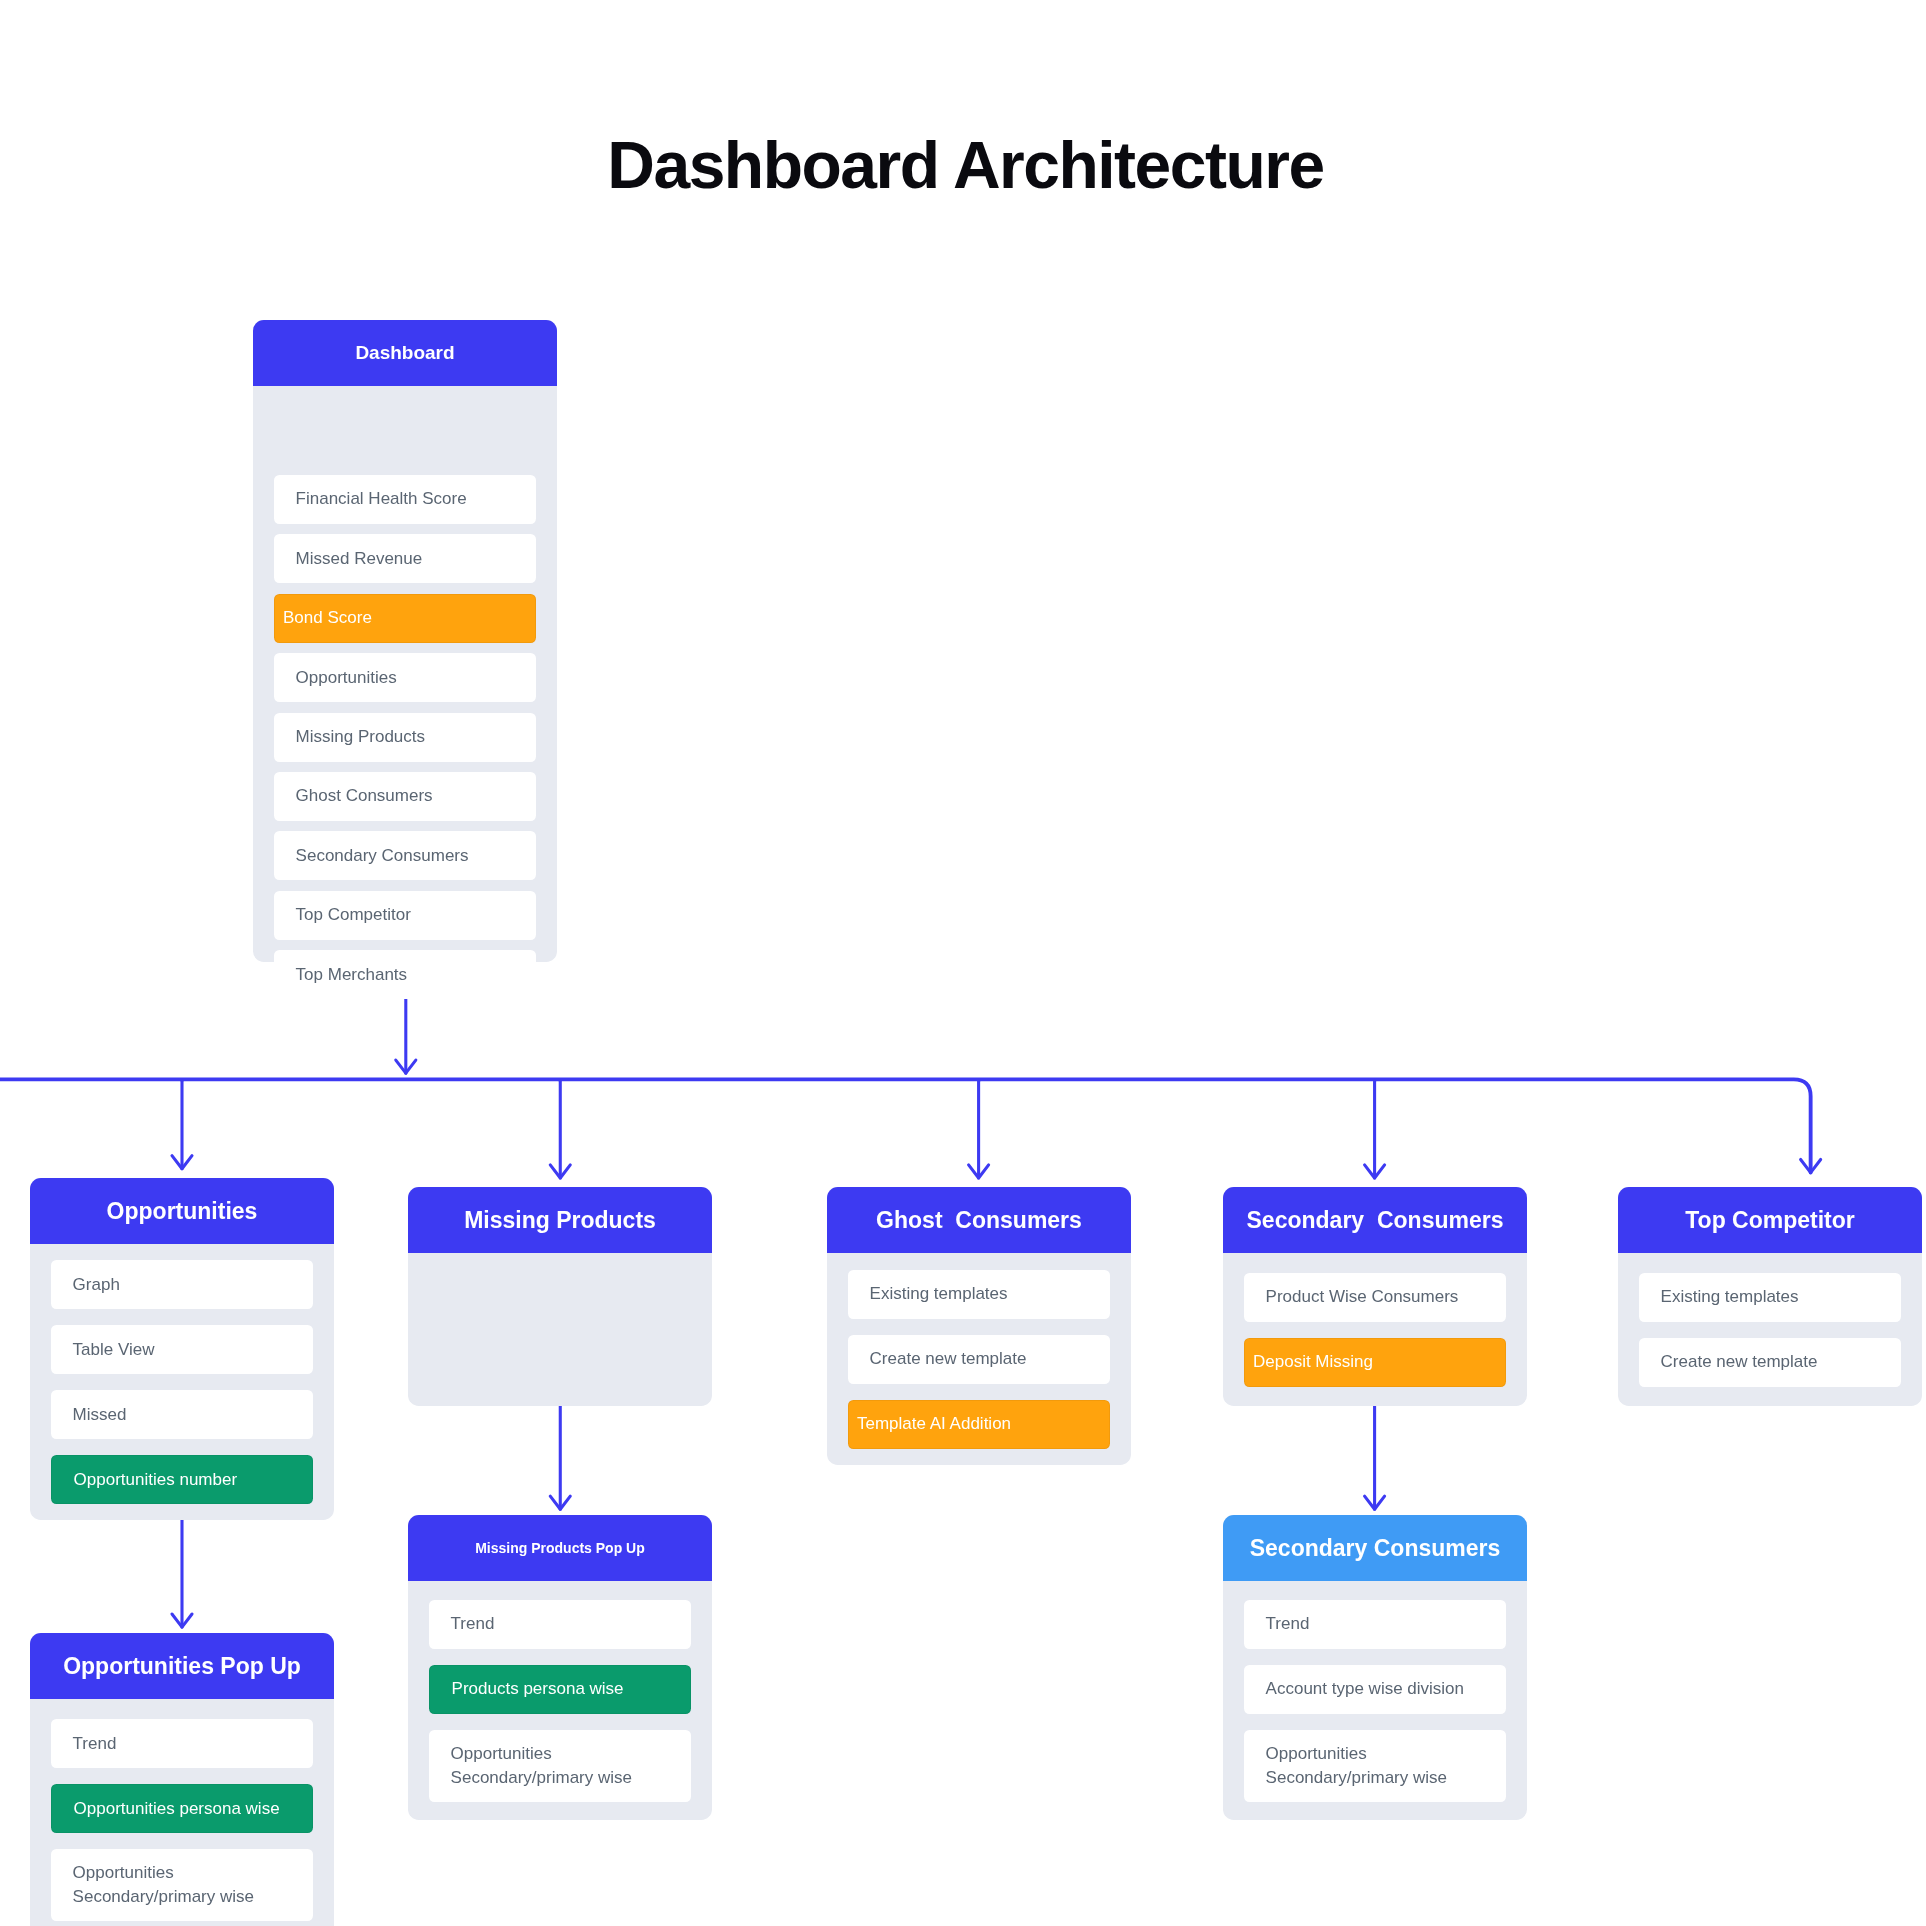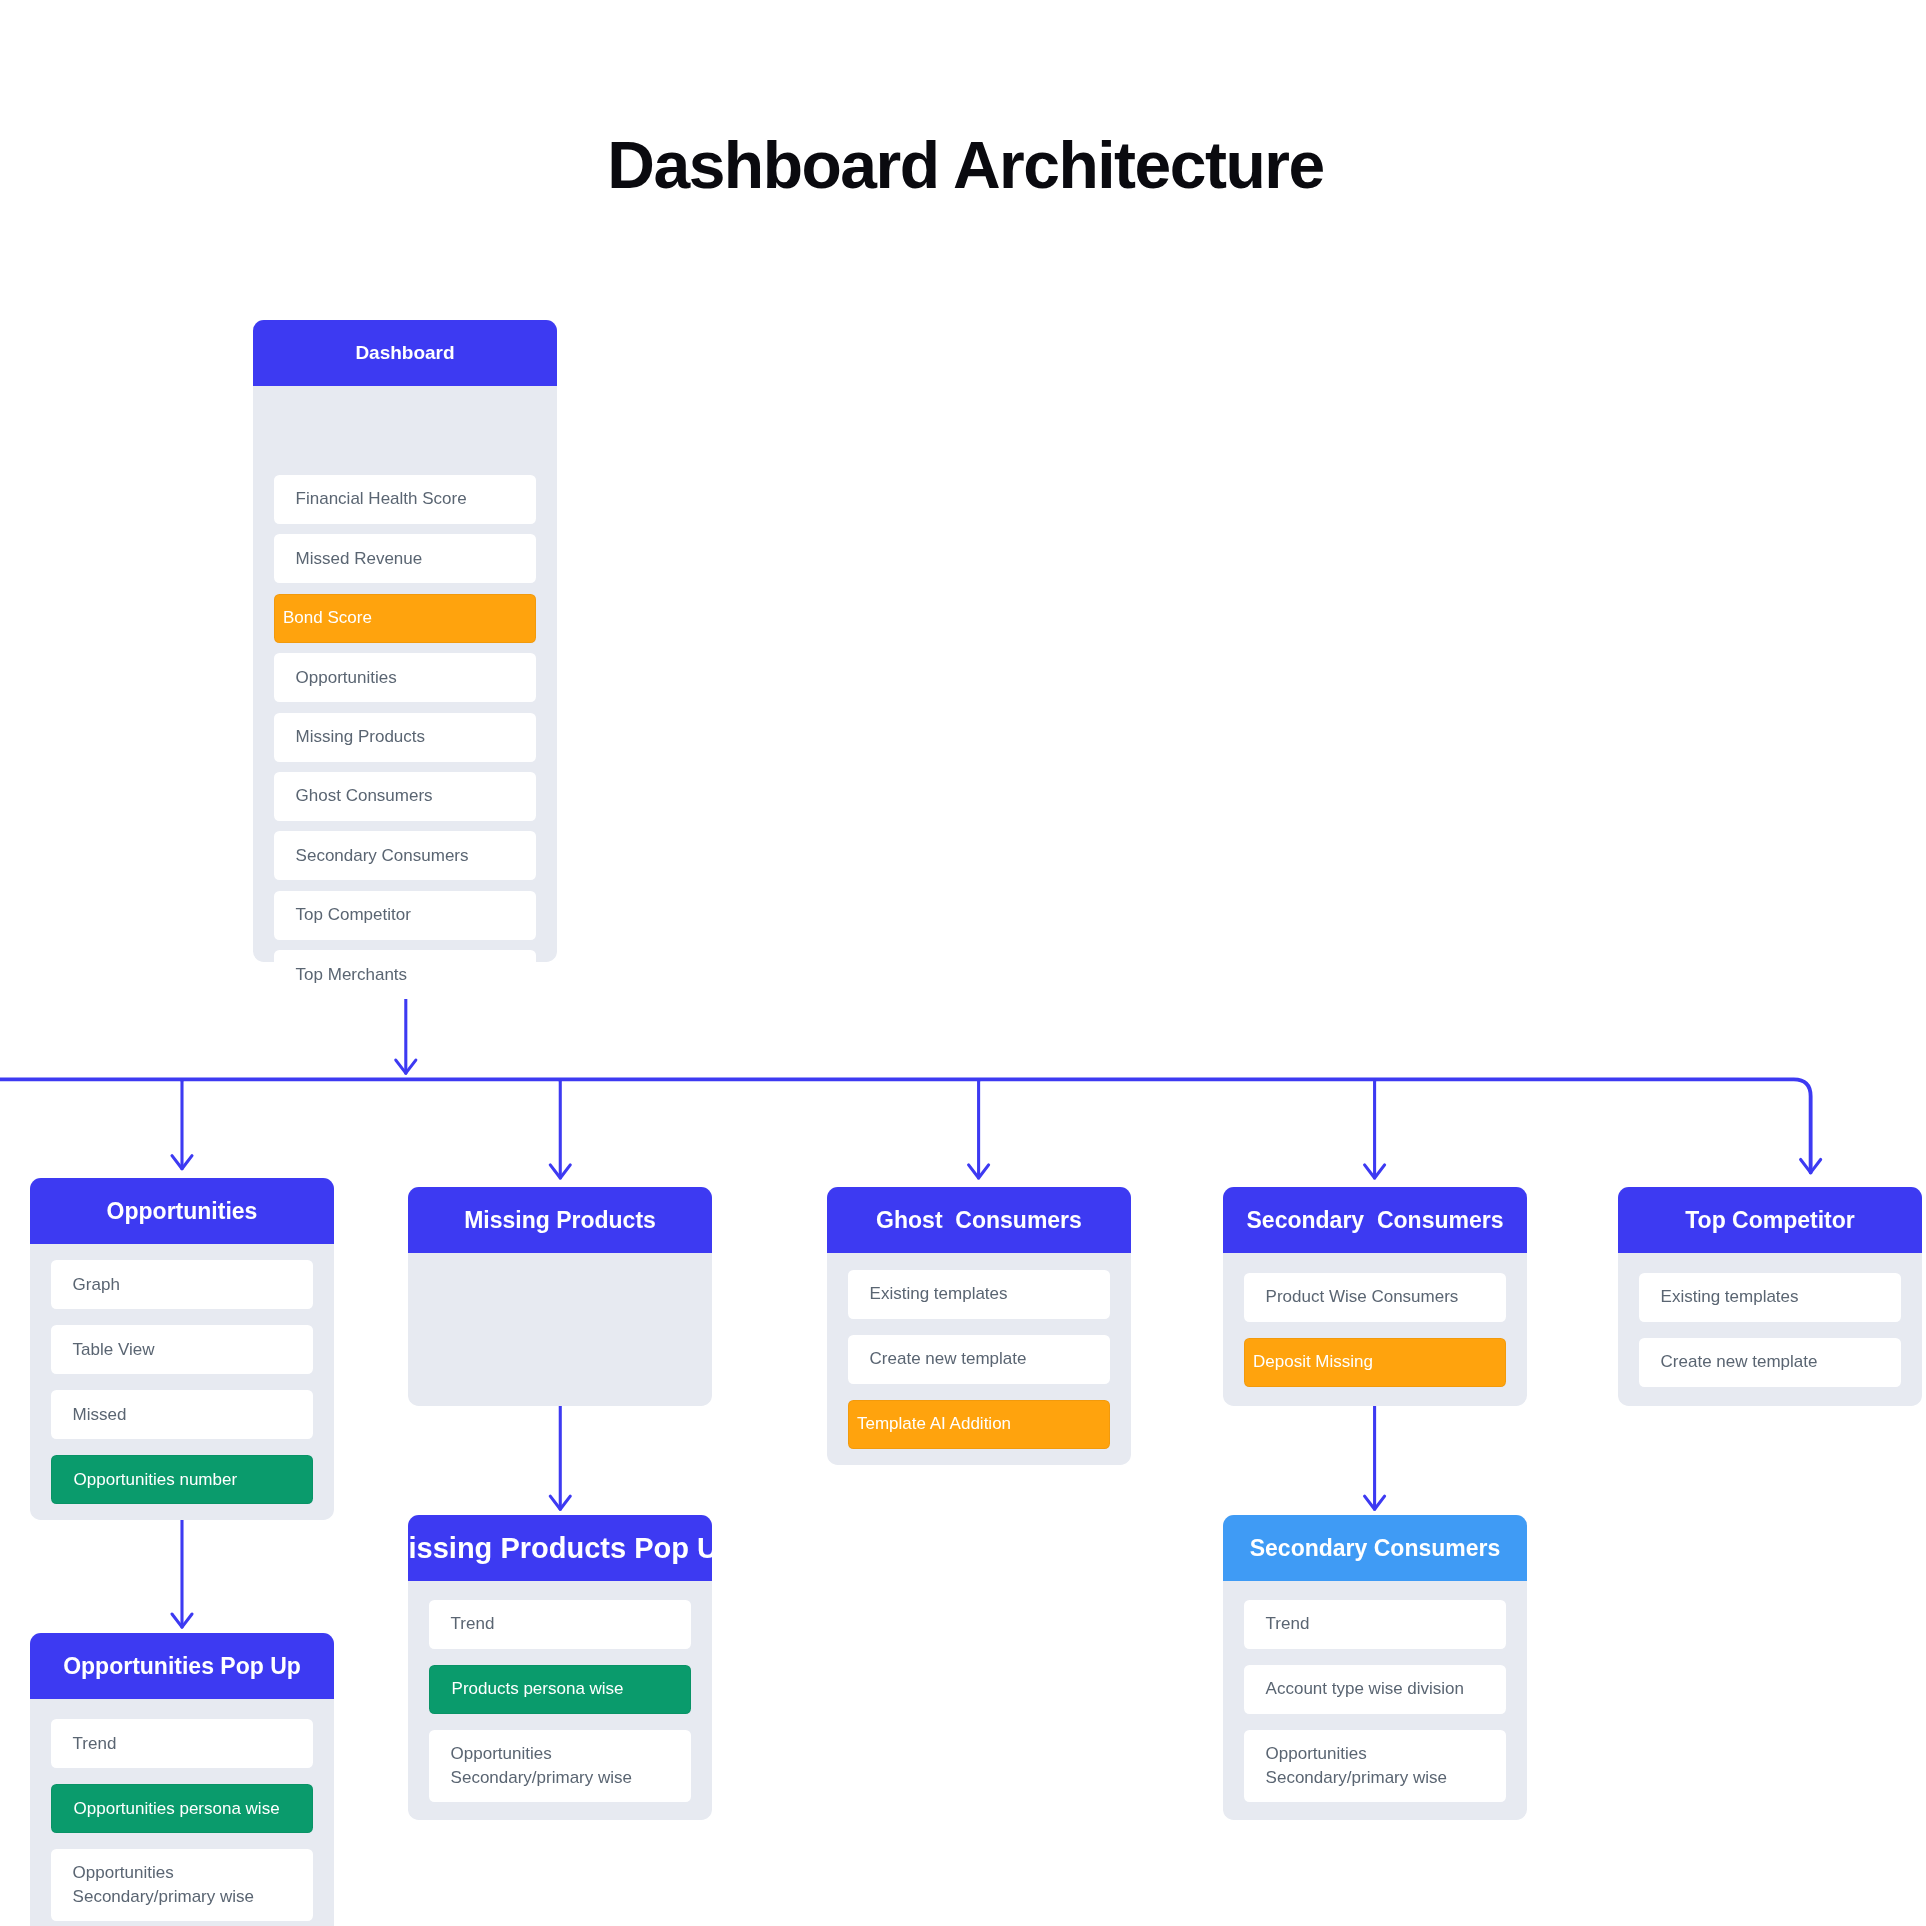--- a/index.html
+++ b/index.html
@@ -191,21 +191,21 @@
     <div class="card-header purple">Opportunities Pop Up</div>
     <div class="card-body" style="height:242px;">
       <div class="item">Trend</div>
       <div class="item green">Opportunities persona wise</div>
       <div class="item two-line">Opportunities
 Secondary/primary wise</div>
     </div>
   </div>
 
   <div class="card" style="left:408px; top:1515px; width:304px; height:305px;">
-    <div class="card-header purple" style="font-size:29px;">Missing Products Pop Up</div>
+    <div class="card-header purple" style="font-size:14px;">Missing Products Pop Up</div>
     <div class="card-body" style="height:239px;">
       <div class="item">Trend</div>
       <div class="item green">Products persona wise</div>
       <div class="item two-line">Opportunities
 Secondary/primary wise</div>
     </div>
   </div>
 
   <div class="card" style="left:1223px; top:1515px; width:304px; height:305px;">
     <div class="card-header blue">Secondary Consumers</div>

